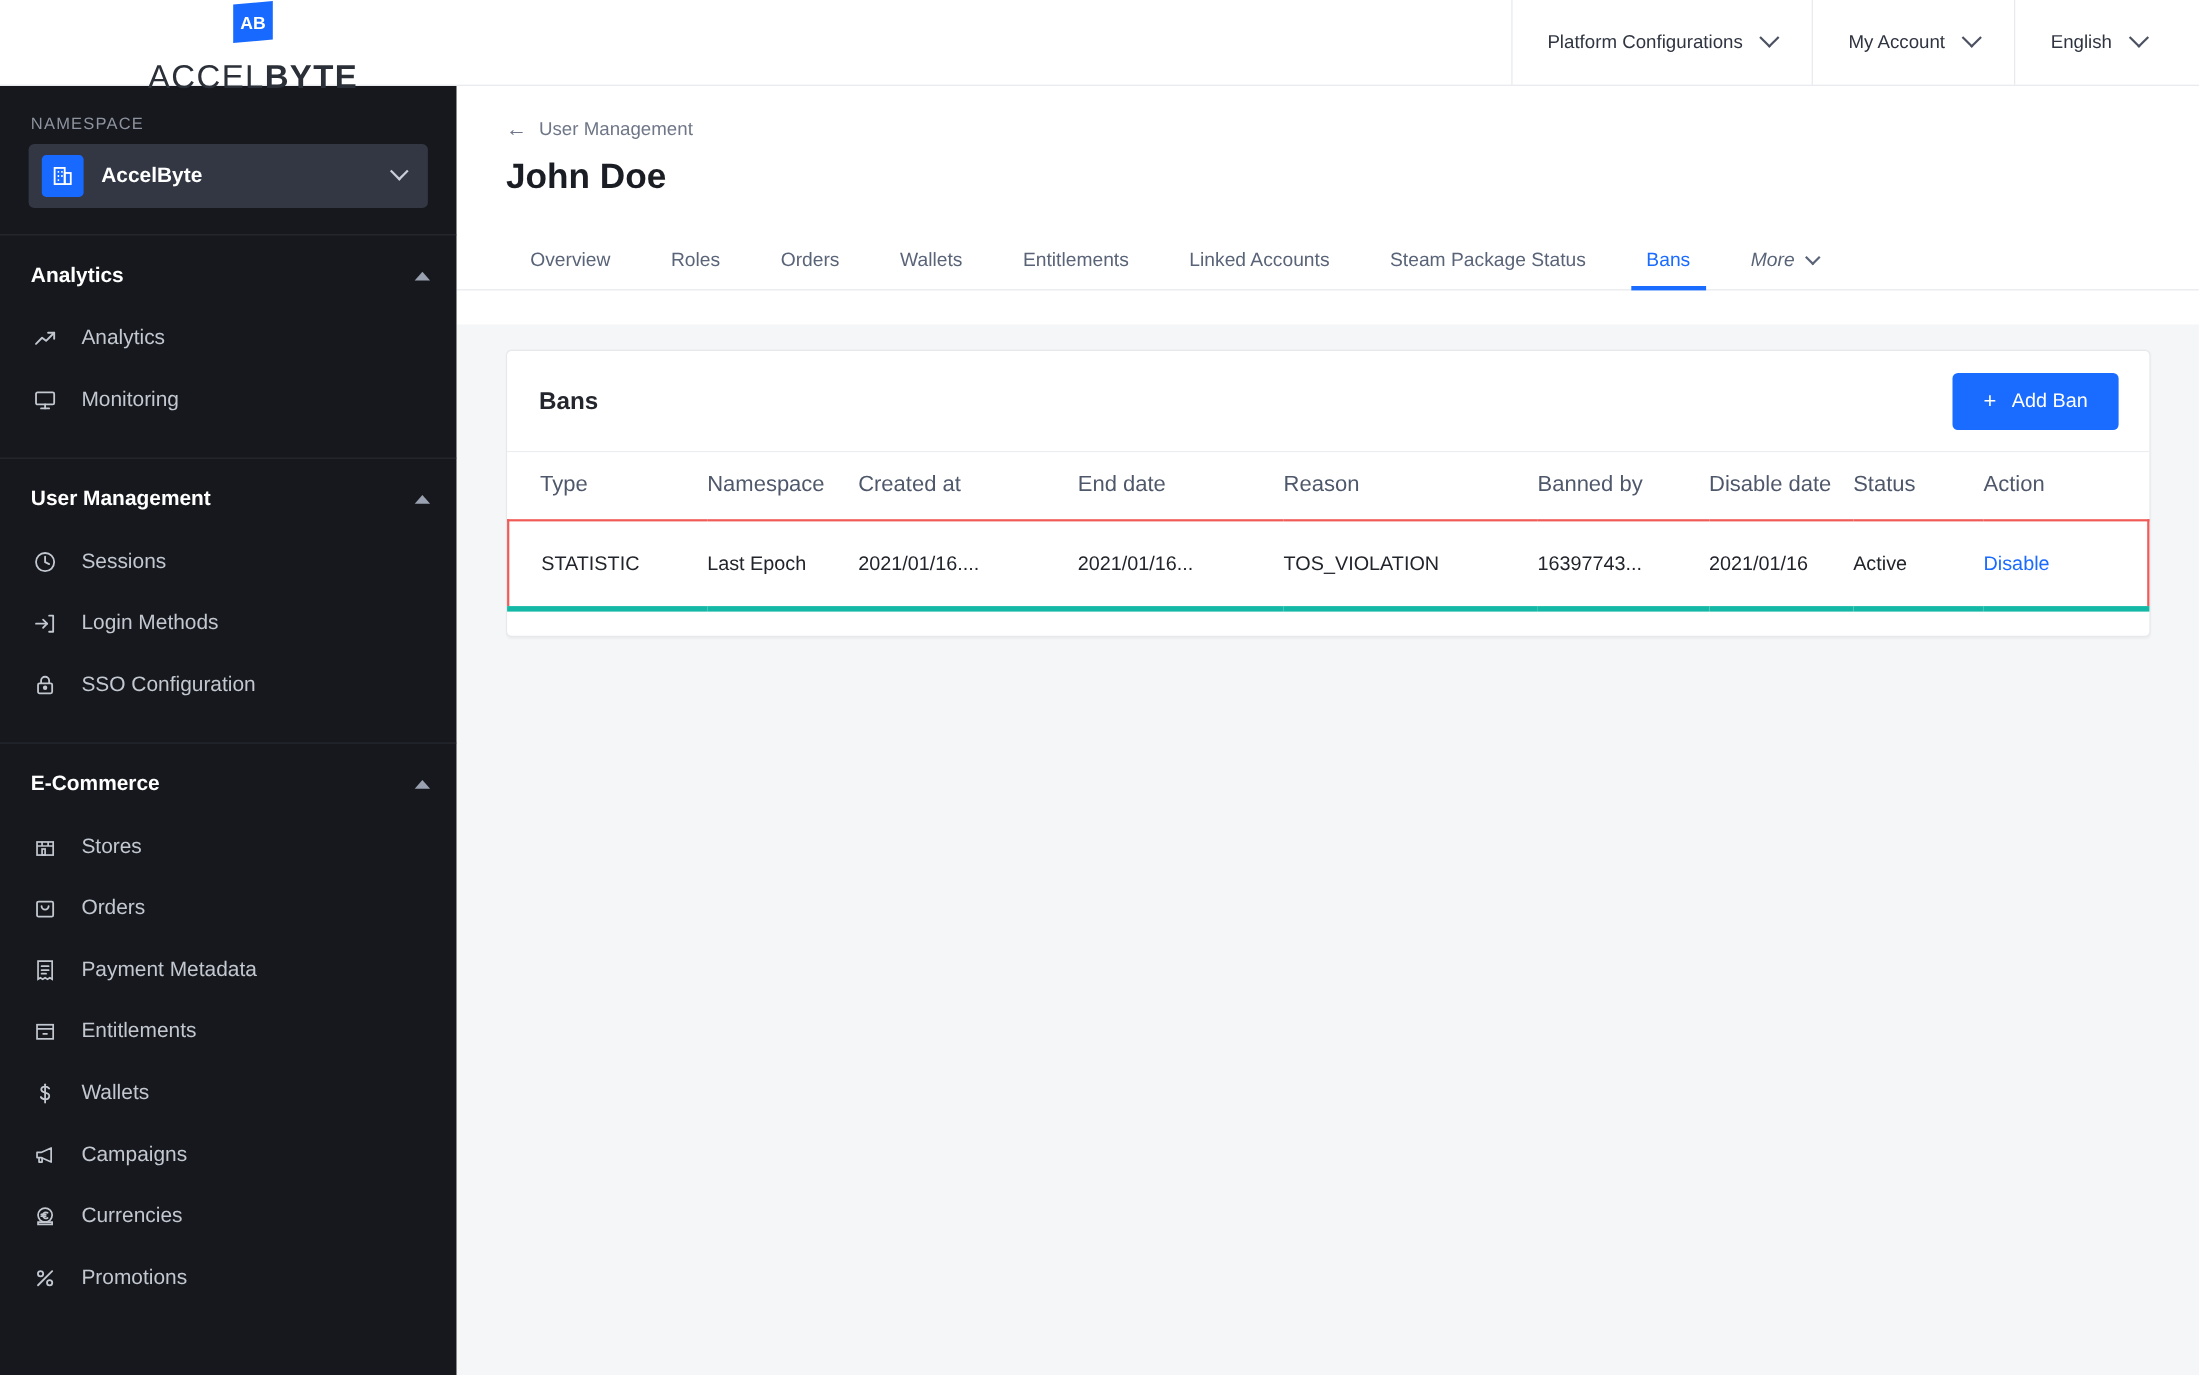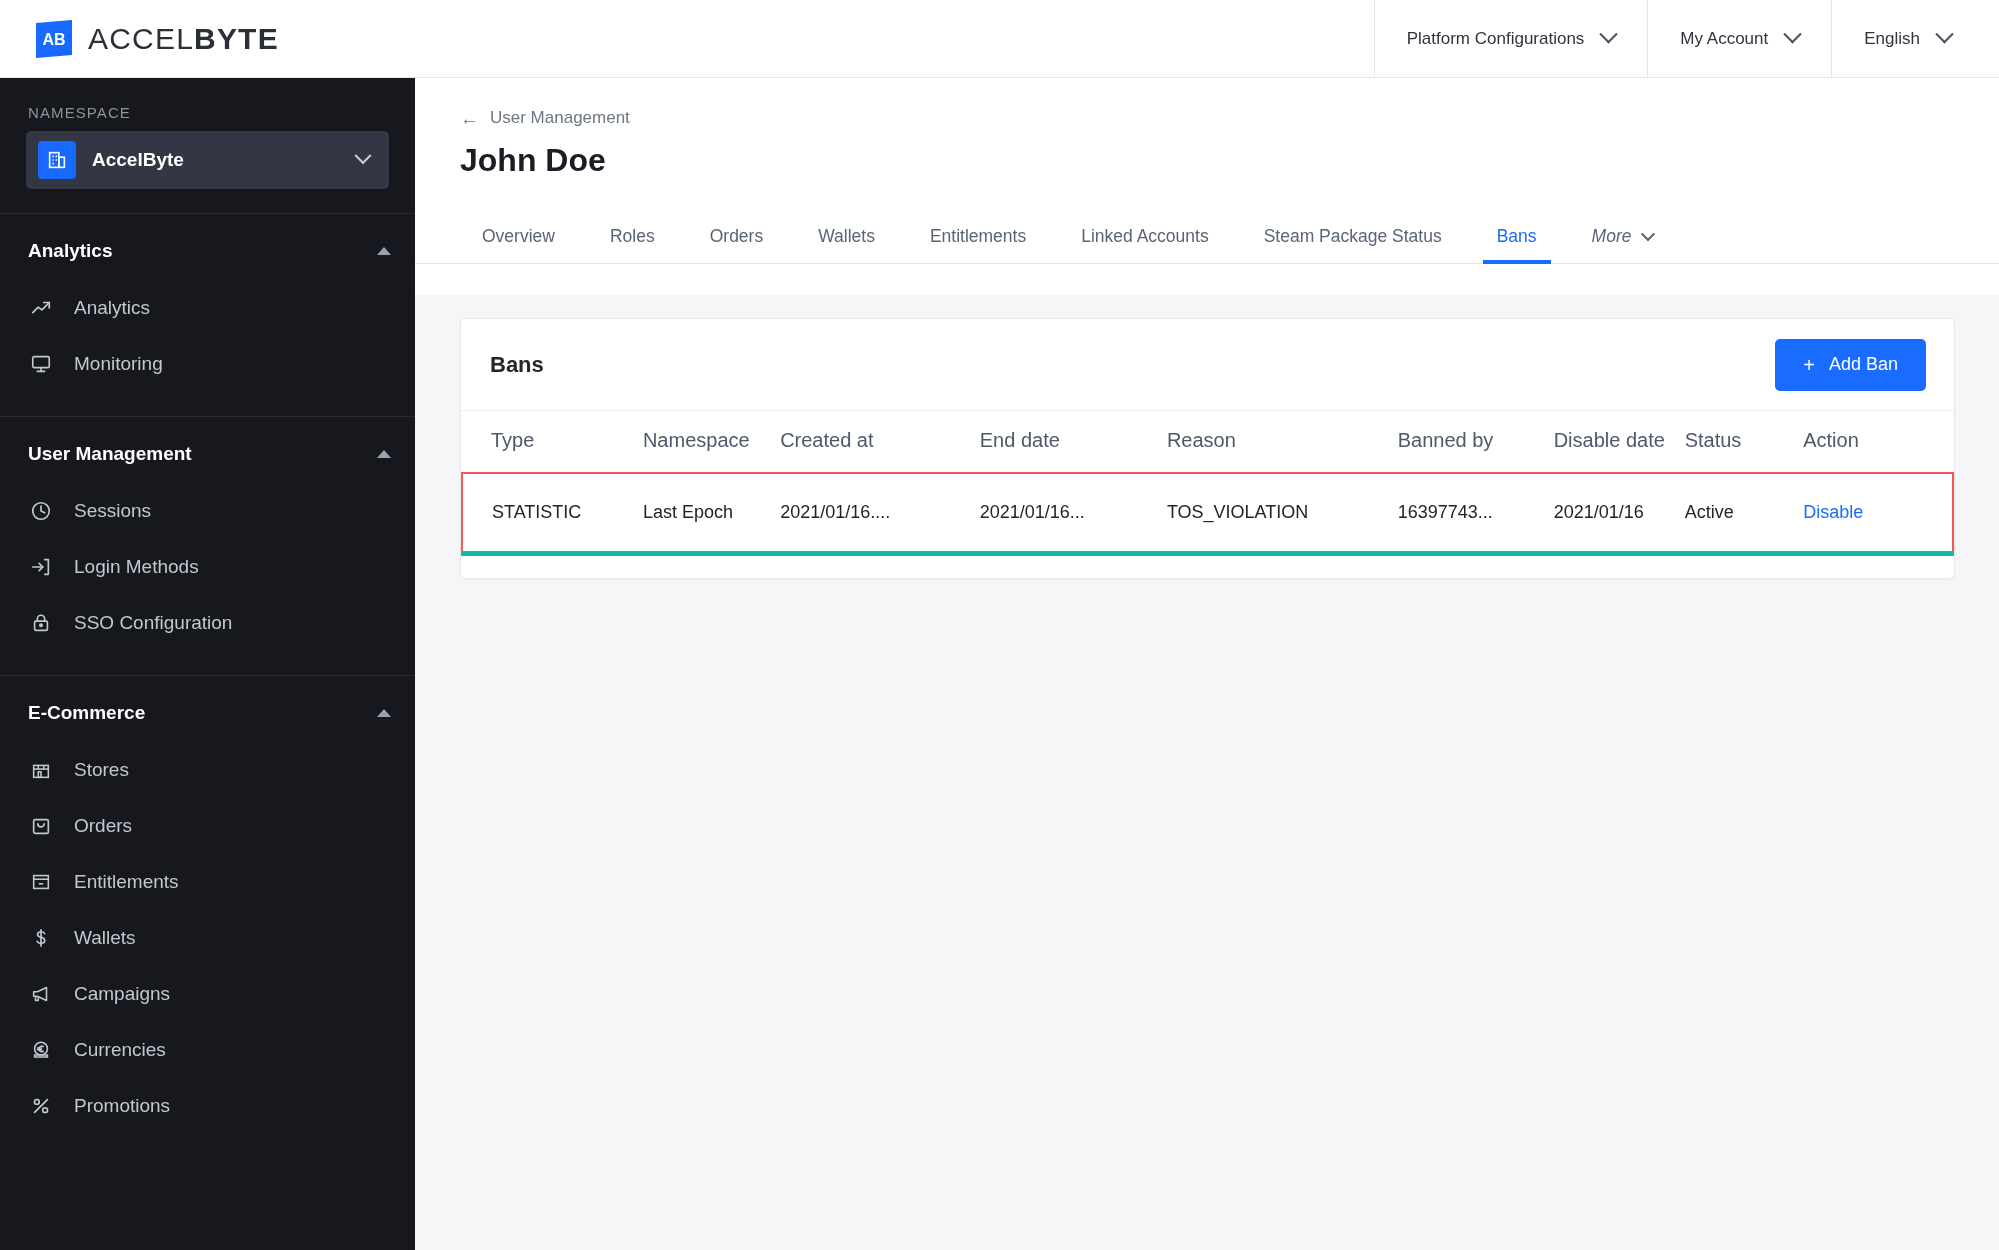--- a/index.html
+++ b/index.html
@@ -20,22 +20,23 @@
     background: #ffffff;
     border-bottom: 1px solid #e5e7ea;
     display: flex;
     align-items: stretch;
     z-index: 20;
   }
   .brand {
     width: 415px;
     display: flex;
     align-items: center;
-    padding-left: 34px;
+    padding-left: 45px;
     gap: 14px;
+    flex-direction: column;
   }
   .brand-mark {
     width: 40px; height: 40px;
     position: relative;
     flex: none;
   }
   .brand-text {
     font-size: 30px;
     letter-spacing: 1.2px;
     color: #2b2f38;
@@ -449,20 +450,31 @@
     <span>Stores</span>
   </div>
   <div class="nav-item">
     <span class="ico">
       <svg width="22" height="22" viewBox="0 0 24 24" fill="none" stroke="#c2c7d0" stroke-width="1.8" stroke-linecap="round">
         <rect x="4" y="5" width="16" height="15" rx="1.5"></rect>
           <path d="M8.5 9.5a3.5 3.5 0 0 0 7 0"></path>
       </svg>
     </span>
     <span>Orders</span>
+  </div>
+  <div class="nav-item">
+    <span class="ico">
+      <svg width="22" height="22" viewBox="0 0 24 24" fill="none" stroke="#c2c7d0" stroke-width="1.7" stroke-linecap="round">
+        <path d="M5 3h14v18l-2.3-1.4L14.4 21 12 19.6 9.6 21 7.3 19.6 5 21z"></path>
+        <line x1="8.5" y1="8" x2="15.5" y2="8"></line>
+          <line x1="8.5" y1="12" x2="15.5" y2="12"></line>
+          <line x1="8.5" y1="15.5" x2="13" y2="15.5"></line>
+      </svg>
+    </span>
+    <span>Payment Metadata</span>
   </div>
   <div class="nav-item">
     <span class="ico">
       <svg width="22" height="22" viewBox="0 0 24 24" fill="none" stroke="#c2c7d0" stroke-width="1.7">
         <rect x="4" y="5" width="16" height="14"></rect>
           <line x1="4" y1="9" x2="20" y2="9"></line>
         <line x1="9.5" y1="14" x2="14.5" y2="14"></line>
       </svg>
     </span>
     <span>Entitlements</span>

